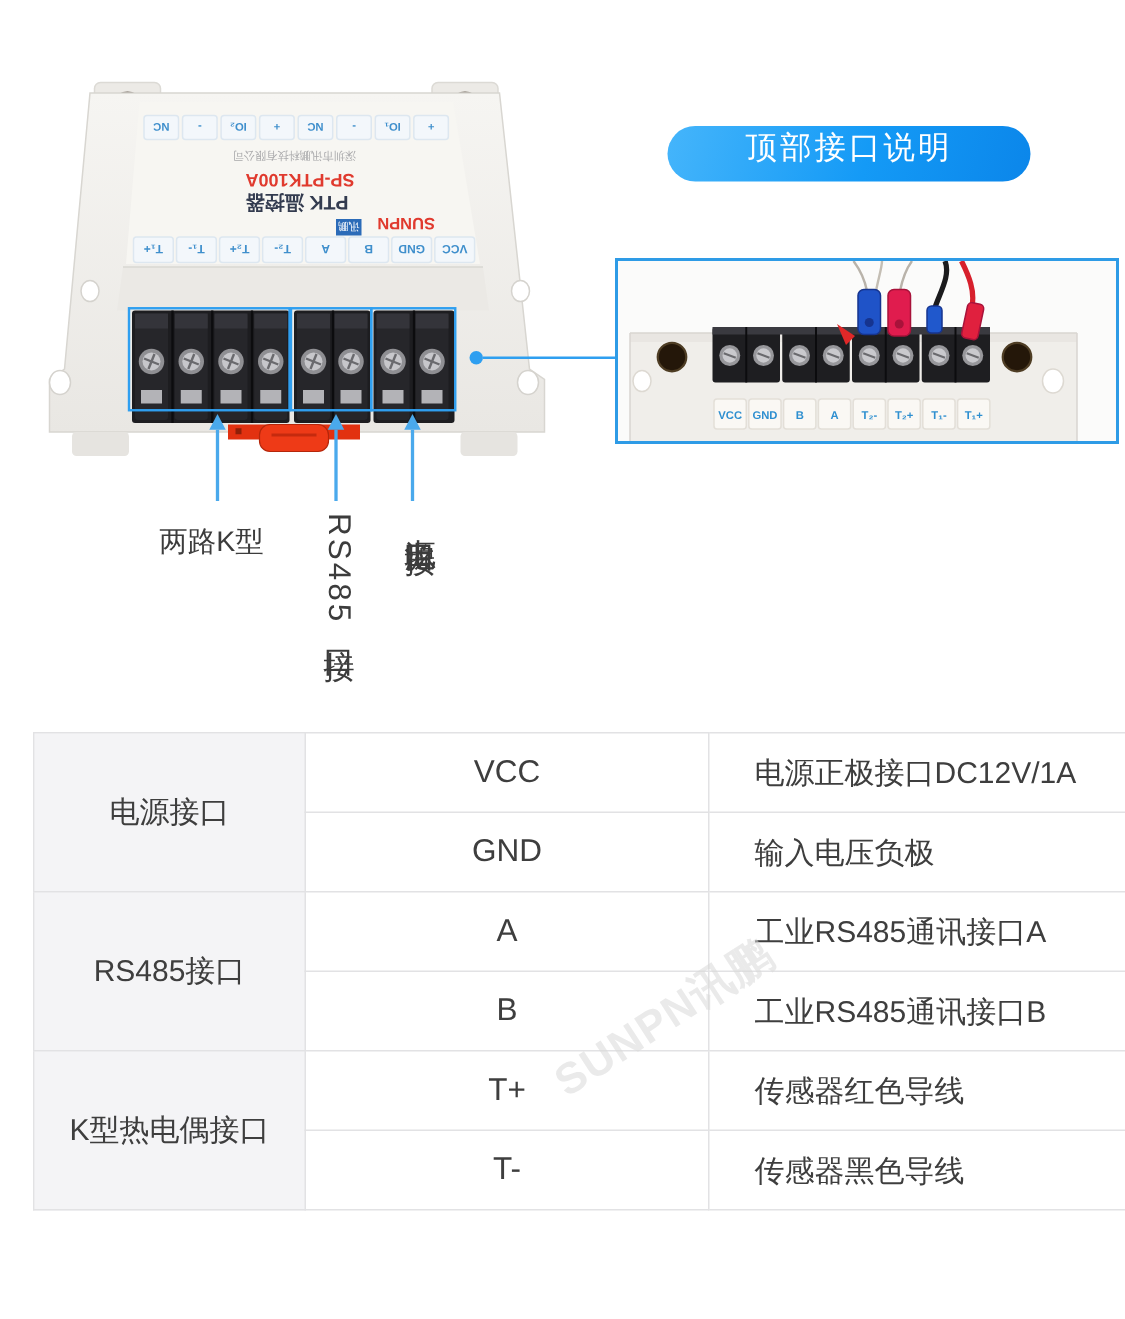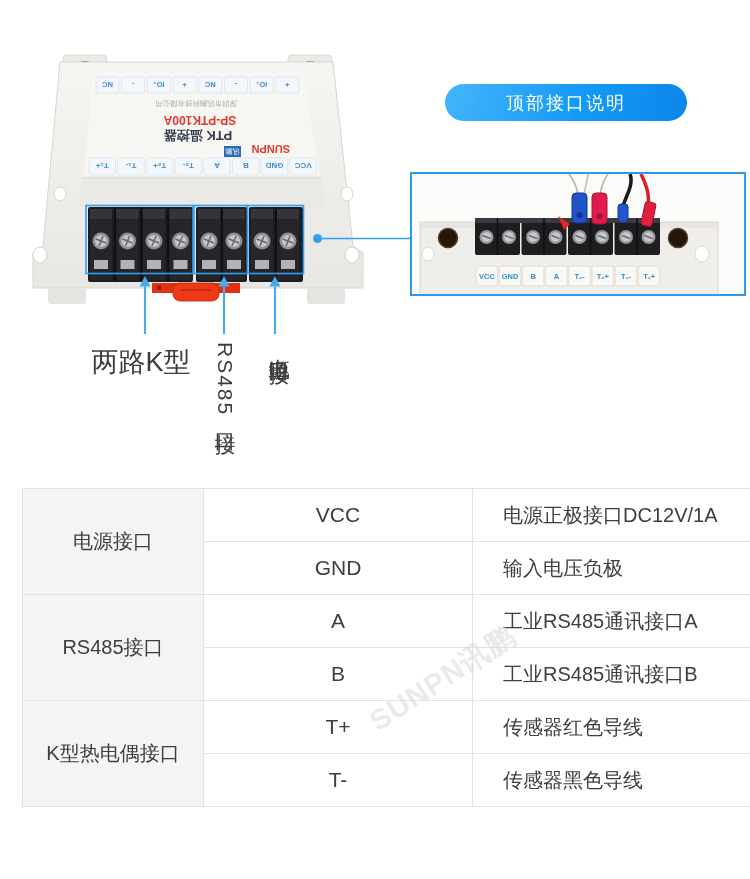--- a/index.html
+++ b/index.html
@@ -7,30 +7,30 @@
   .canvas{position:relative;width:750px;height:879px;background:#ffffff;overflow:hidden;}
   svg{display:block;}
   svg text{font-family:"Liberation Sans","DejaVu Sans",sans-serif;}
 
   
   .device-svg{position:absolute;left:15px;top:40px;}
 
   
   .pill{position:absolute;left:445px;top:84px;width:242px;height:37px;border-radius:19px;
         background:linear-gradient(105deg,#45b5fb 0%,#149af6 55%,#0b86ea 100%);
-        display:flex;align-items:center;justify-content:center;
-        color:#ffffff;font-size:18px;letter-spacing:2px;}
+        display:flex;justify-content:center;
+        color:#ffffff;font-size:21px;letter-spacing:2px;}
 
   
   .photo{position:absolute;left:410px;top:172px;width:336px;height:124px;
          border:2px solid #2e9be6;box-sizing:border-box;background:#fbfbfa;}
 
   
   .lbl-k{position:absolute;left:84px;top:344px;width:114px;text-align:center;
-         font-size:27px;color:#3c3c3c;line-height:36px;}
+         font-size:19px;color:#3c3c3c;line-height:36px;}
   .v-label{position:absolute;writing-mode:vertical-rl;text-orientation:mixed;
            font-size:21px;color:#3c3c3c;letter-spacing:2px;}
   .v-rs485{left:211px;top:342px;}
   .v-power{left:265px;top:342px;}
 
   
   .spec-table{position:absolute;left:22px;top:488px;width:707px;border-collapse:collapse;
               table-layout:fixed;color:#3e3e3e;font-size:20px;}
   .spec-table td{border:1px solid #e2e2e4;height:50px;background:#ffffff;}
   .spec-table td.group{background:#f4f4f6;text-align:center;width:178px;}

